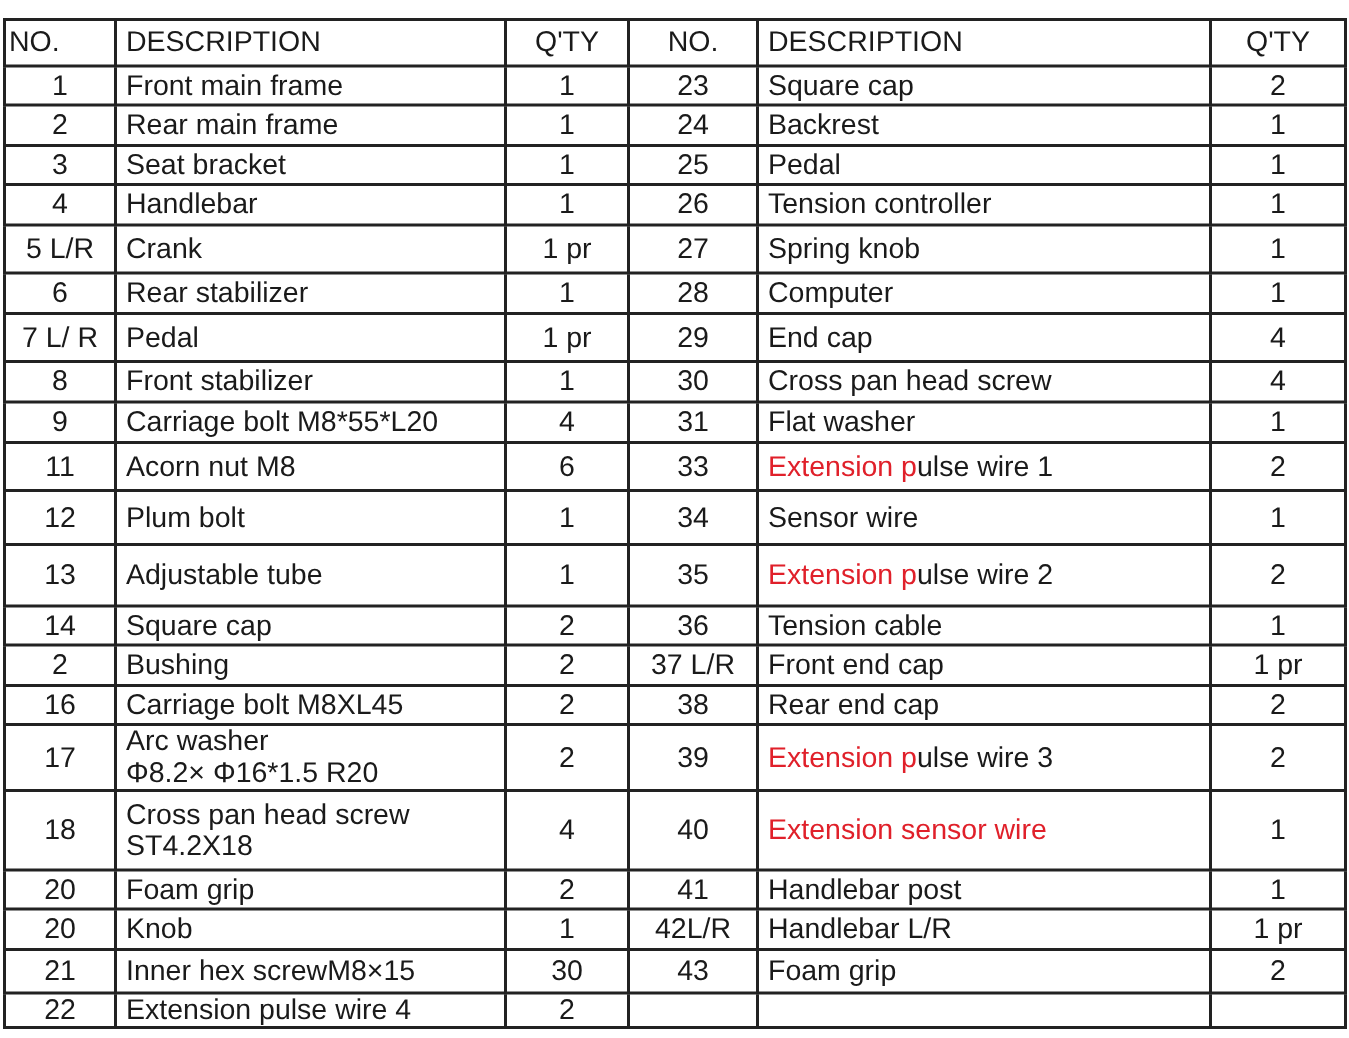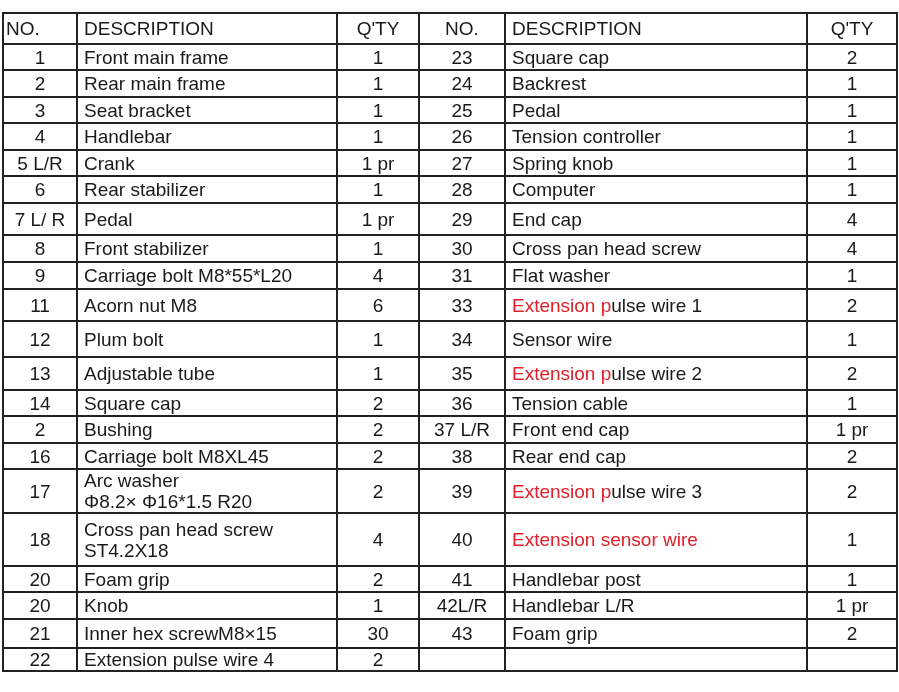--- a/index.html
+++ b/index.html
@@ -60,21 +60,21 @@
         <td class="qty">1</td>
       </tr>
       <tr style="height: 27px;">
         <td class="no">4</td>
         <td class="desc">Handlebar</td>
         <td class="qty">1</td>
         <td class="no">26</td>
         <td class="desc">Tension controller</td>
         <td class="qty">1</td>
       </tr>
-      <tr style="height: 26px;">
+      <tr style="height: 32px;">
         <td class="no">5 L/R</td>
         <td class="desc">Crank</td>
         <td class="qty">1 pr</td>
         <td class="no">27</td>
         <td class="desc">Spring knob</td>
         <td class="qty">1</td>
       </tr>
       <tr style="height: 27px;">
         <td class="no">6</td>
         <td class="desc">Rear stabilizer</td>
@@ -116,21 +116,21 @@
         <td class="qty">2</td>
       </tr>
       <tr style="height: 36px;">
         <td class="no">12</td>
         <td class="desc">Plum bolt</td>
         <td class="qty">1</td>
         <td class="no">34</td>
         <td class="desc">Sensor wire</td>
         <td class="qty">1</td>
       </tr>
-      <tr style="height: 33px; margin-left: 16px;">
+      <tr style="height: 41px; margin-left: 16px;">
         <td class="no">13</td>
         <td class="desc">Adjustable tube</td>
         <td class="qty">1</td>
         <td class="no">35</td>
         <td class="desc"><span class="red">Extension p</span><span>ulse wire 2</span></td>
         <td class="qty">2</td>
       </tr>
       <tr style="height: 26px;">
         <td class="no">14</td>
         <td class="desc">Square cap</td>

